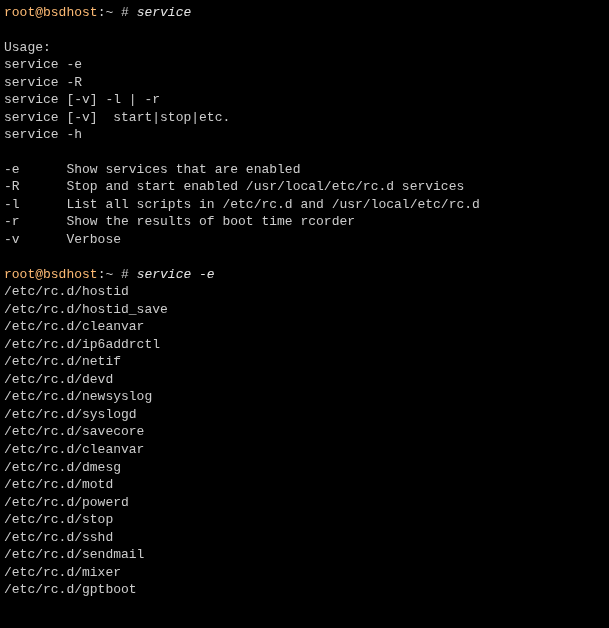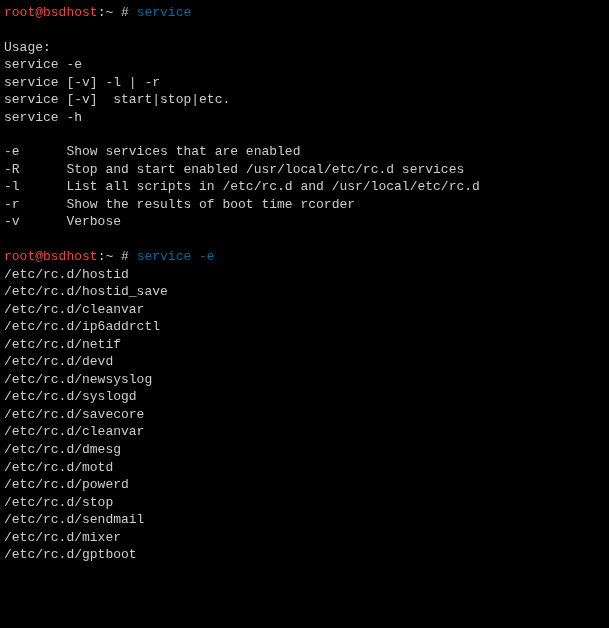--- a/index.html
+++ b/index.html
@@ -8,33 +8,34 @@
       background: #000;
       color: #ccc;
       font-family: "Courier New", monospace;
       font-size: 13px;
       line-height: 1.35;
       width: 601px;
       height: 620px;
       overflow: hidden;
     }
     .line { white-space: pre; }
-    .prompt-host { color: #ef4444; margin-top: 48px; }
+    .prompt-host { color: #fdba74; margin-top: 48px; }
     .prompt-path { color: #ccc; }
-    .prompt-cmd { color: #0369a1; }
+    .prompt-cmd { color: #e5e5e5; font-style: italic; }
     .blank { height: 17px; }
   </style>
 </head>
 <body>
 
 <div id="terminal">
     <div class="line"><span class="prompt-host">root@bsdhost</span><span>:</span><span class="prompt-path">~</span><span> # </span><span class="prompt-cmd">service</span></div>
     <div class="blank"></div>
     <div class="line">Usage:</div>
     <div class="line">service -e</div>
+    <div class="line">service -R</div>
     <div class="line">service [-v] -l | -r</div>
     <div class="line">service [-v] <rc.d script=""> start|stop|etc.</rc.d></div>
     <div class="line">service -h</div>
     <div class="blank"></div>
     <div class="line">-e      Show services that are enabled</div>
     <div class="line">-R      Stop and start enabled /usr/local/etc/rc.d services</div>
     <div class="line">-l      List all scripts in /etc/rc.d and /usr/local/etc/rc.d</div>
     <div class="line">-r      Show the results of boot time rcorder</div>
     <div class="line">-v      Verbose</div>
     <div class="blank"></div>
@@ -46,16 +47,17 @@
     <div class="line">/etc/rc.d/netif</div>
     <div class="line">/etc/rc.d/devd</div>
     <div class="line">/etc/rc.d/newsyslog</div>
     <div class="line">/etc/rc.d/syslogd</div>
     <div class="line">/etc/rc.d/savecore</div>
     <div class="line">/etc/rc.d/cleanvar</div>
     <div class="line">/etc/rc.d/dmesg</div>
     <div class="line">/etc/rc.d/motd</div>
     <div class="line">/etc/rc.d/powerd</div>
     <div class="line">/etc/rc.d/stop</div>
+    <div class="line">/etc/rc.d/sshd</div>
     <div class="line">/etc/rc.d/sendmail</div>
     <div class="line">/etc/rc.d/mixer</div>
     <div class="line">/etc/rc.d/gptboot</div>
   </div>
 
 </body></html>

